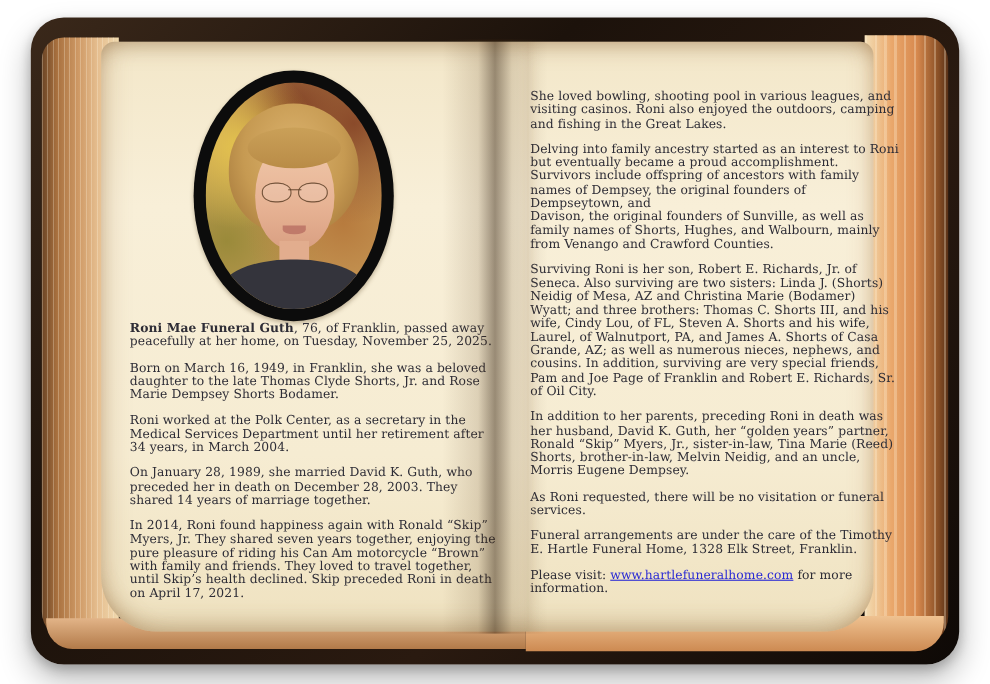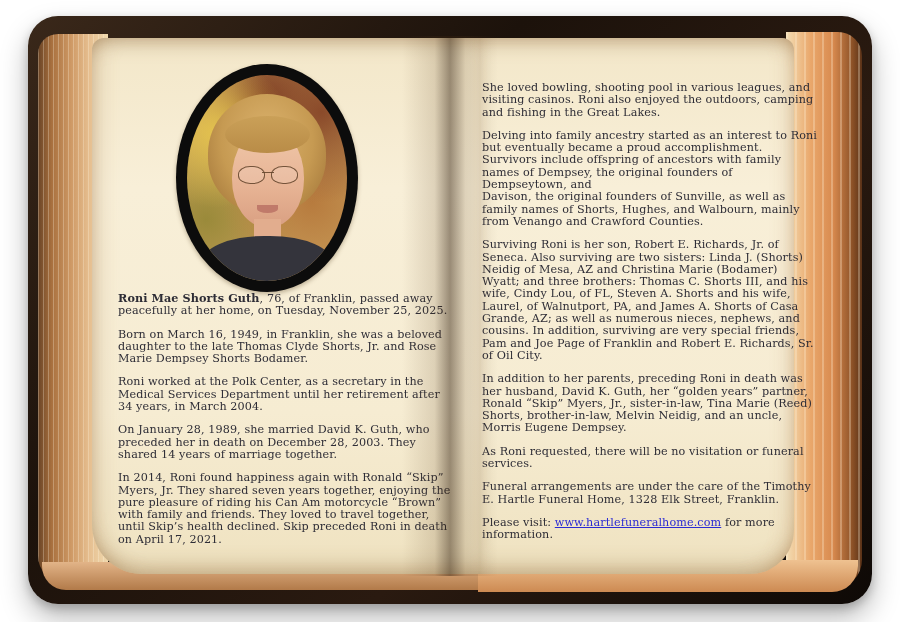--- a/index.html
+++ b/index.html
@@ -98,21 +98,21 @@
           <div class="lens right"></div>
           <div class="bridge"></div>
         </div>
         <div class="mouth"></div>
         <div class="neck"></div>
         <div class="shirt"></div>
       </div>
     </div>
 
     <div class="col col-left">
-      <p class="para"><span class="bold">Roni Mae Shorts Guth</span><span>, 76, of Franklin, passed away peacefully at her home, on Tuesday, November 25, 2025.</span></p>
+      <p class="para"><span class="bold">Roni Mae Funeral Guth</span><span>, 76, of Franklin, passed away peacefully at her home, on Tuesday, November 25, 2025.</span></p>
       <p class="para">Born on March 16, 1949, in Franklin, she was a beloved daughter to the late Thomas Clyde Shorts, Jr. and Rose Marie Dempsey Shorts Bodamer.</p>
       <p class="para">Roni worked at the Polk Center, as a secretary in the Medical Services Department until her retirement after 34 years, in March 2004.</p>
       <p class="para">On January 28, 1989, she married David K. Guth, who preceded her in death on December 28, 2003. They shared 14 years of marriage together.</p>
       <p class="para">In 2014, Roni found happiness again with Ronald “Skip” Myers, Jr. They shared seven years together, enjoying the pure pleasure of riding his Can Am motorcycle “Brown” with family and friends. They loved to travel together, until Skip’s health declined. Skip preceded Roni in death on April 17, 2021.</p>
     </div>
 
     <div class="col col-right">
       <p class="para">She loved bowling, shooting pool in various leagues, and visiting casinos. Roni also enjoyed the outdoors, camping and fishing in the Great Lakes.</p>
       <p class="para">Delving into family ancestry started as an interest to Roni but eventually became a proud accomplishment. Survivors include offspring of ancestors with family names of Dempsey, the original founders of Dempseytown, and
 Davison, the original founders of Sunville, as well as family names of Shorts, Hughes, and Walbourn, mainly from Venango and Crawford Counties.</p>

